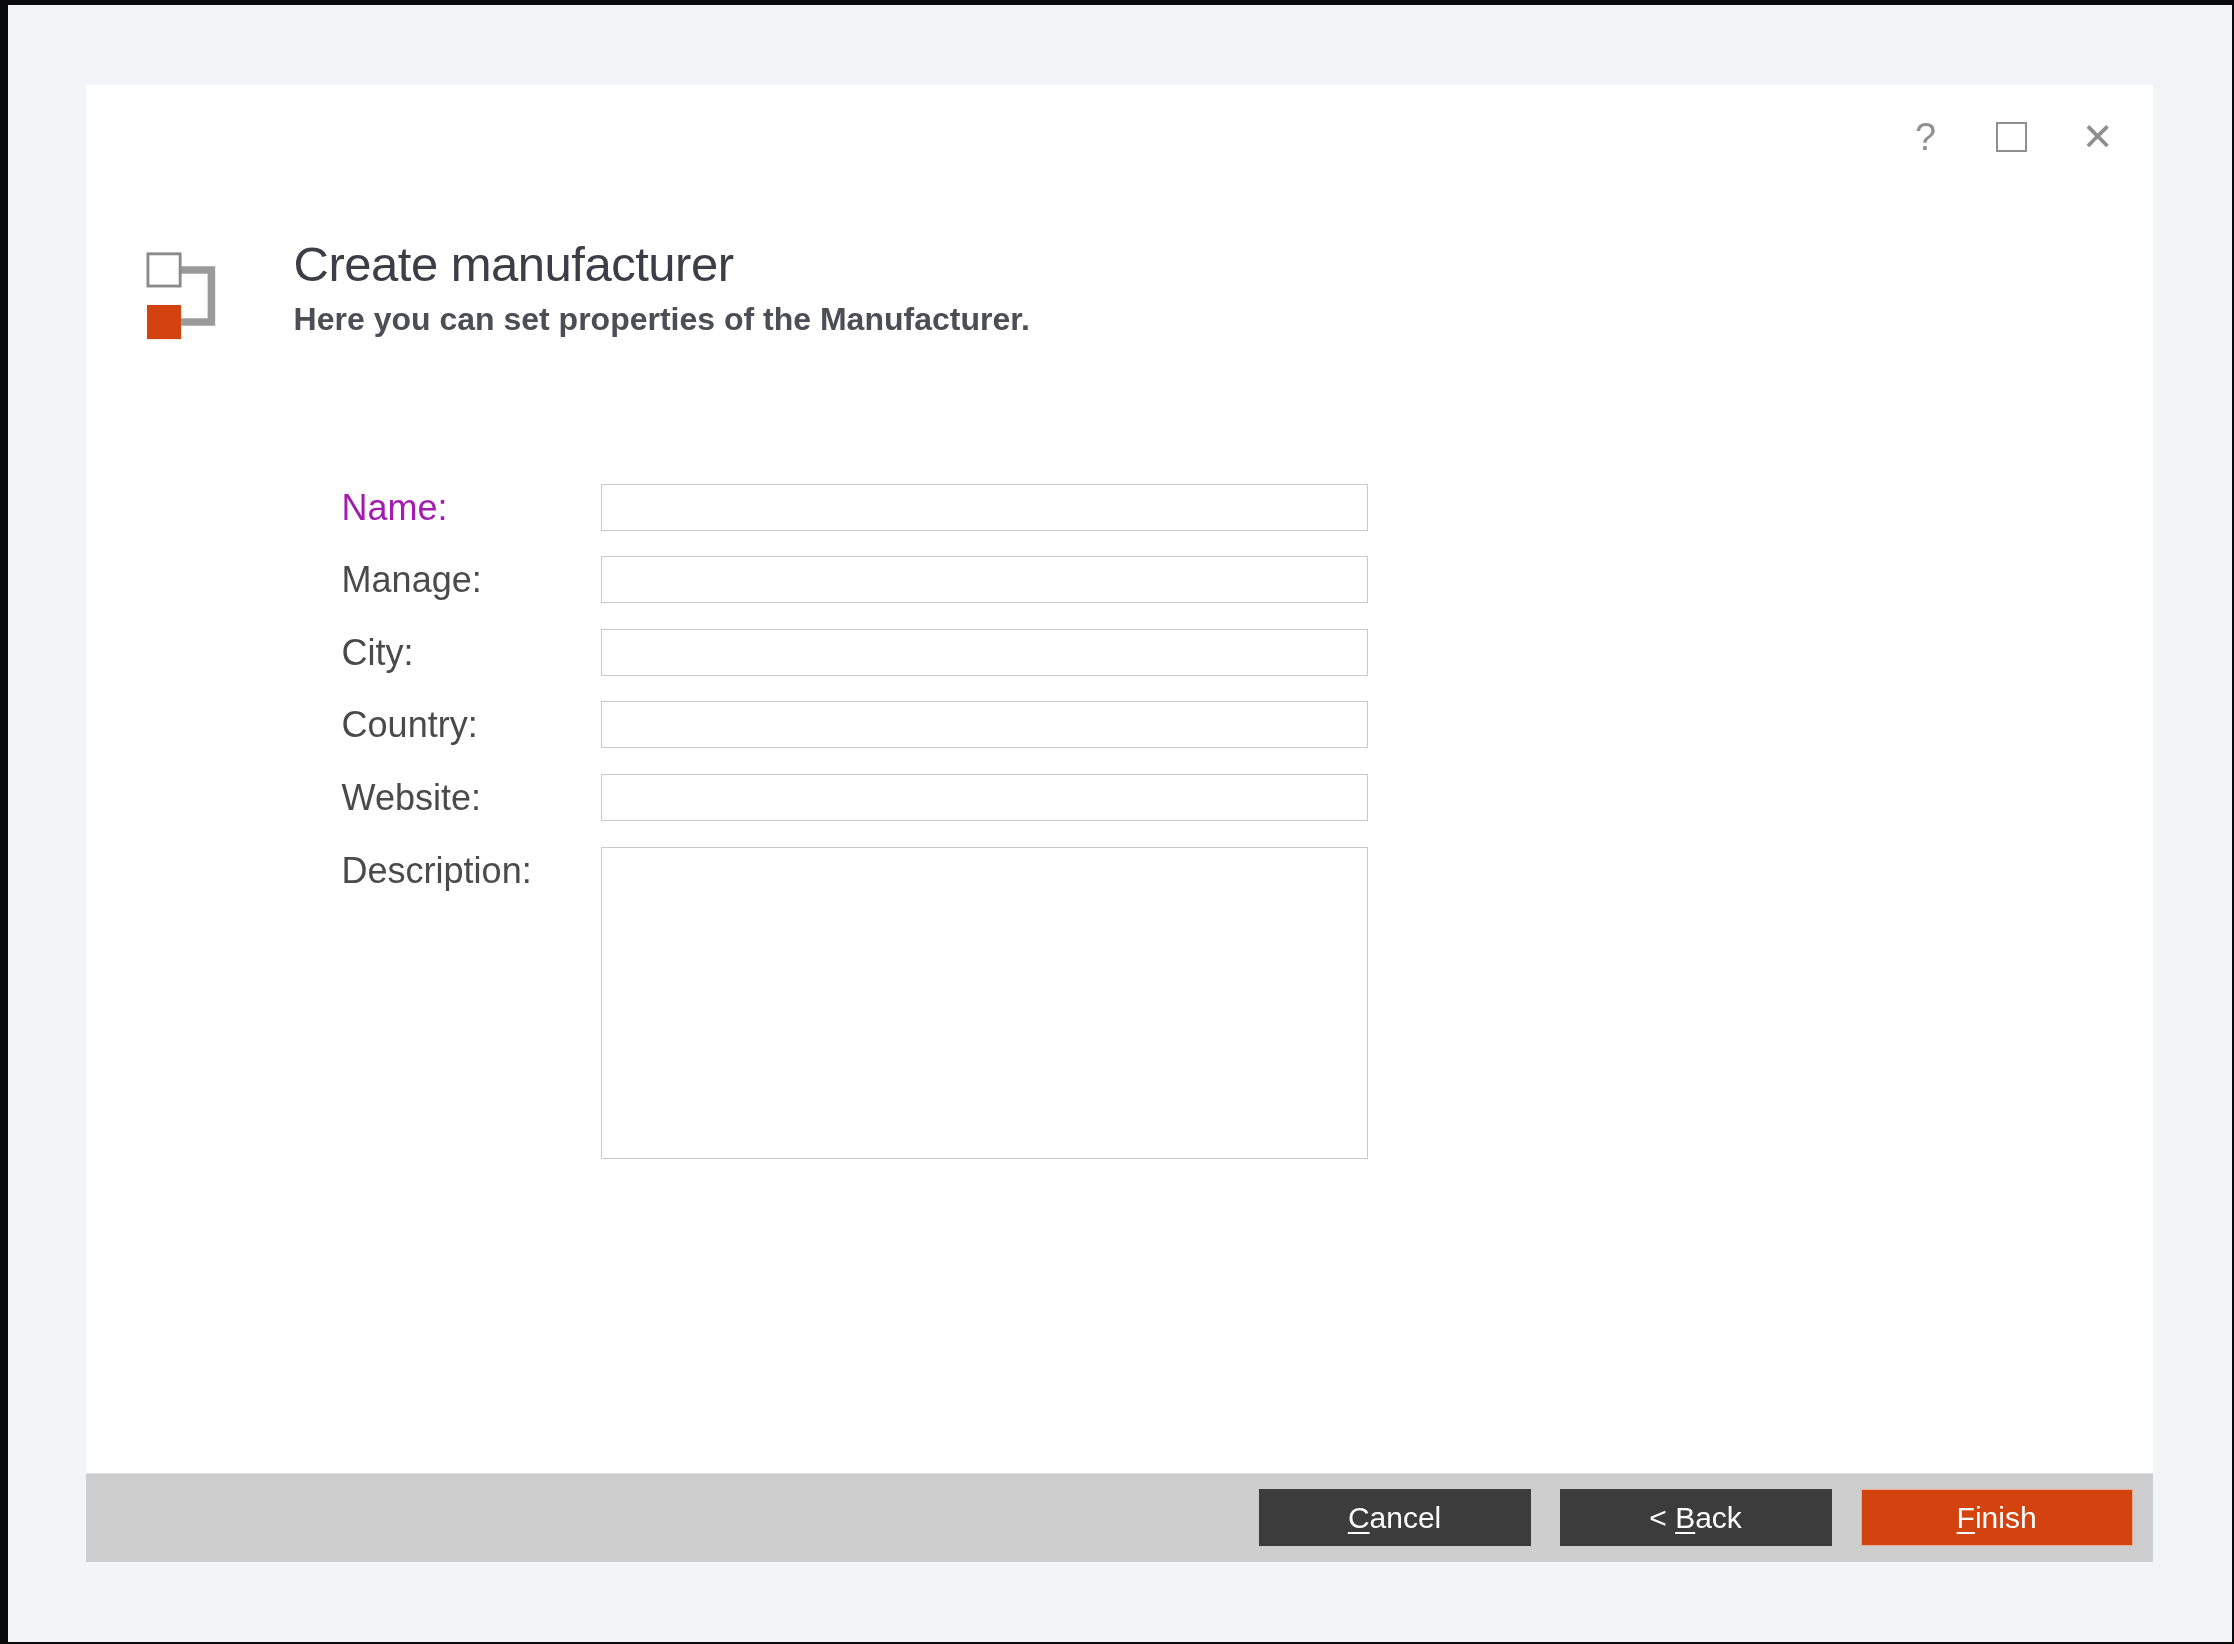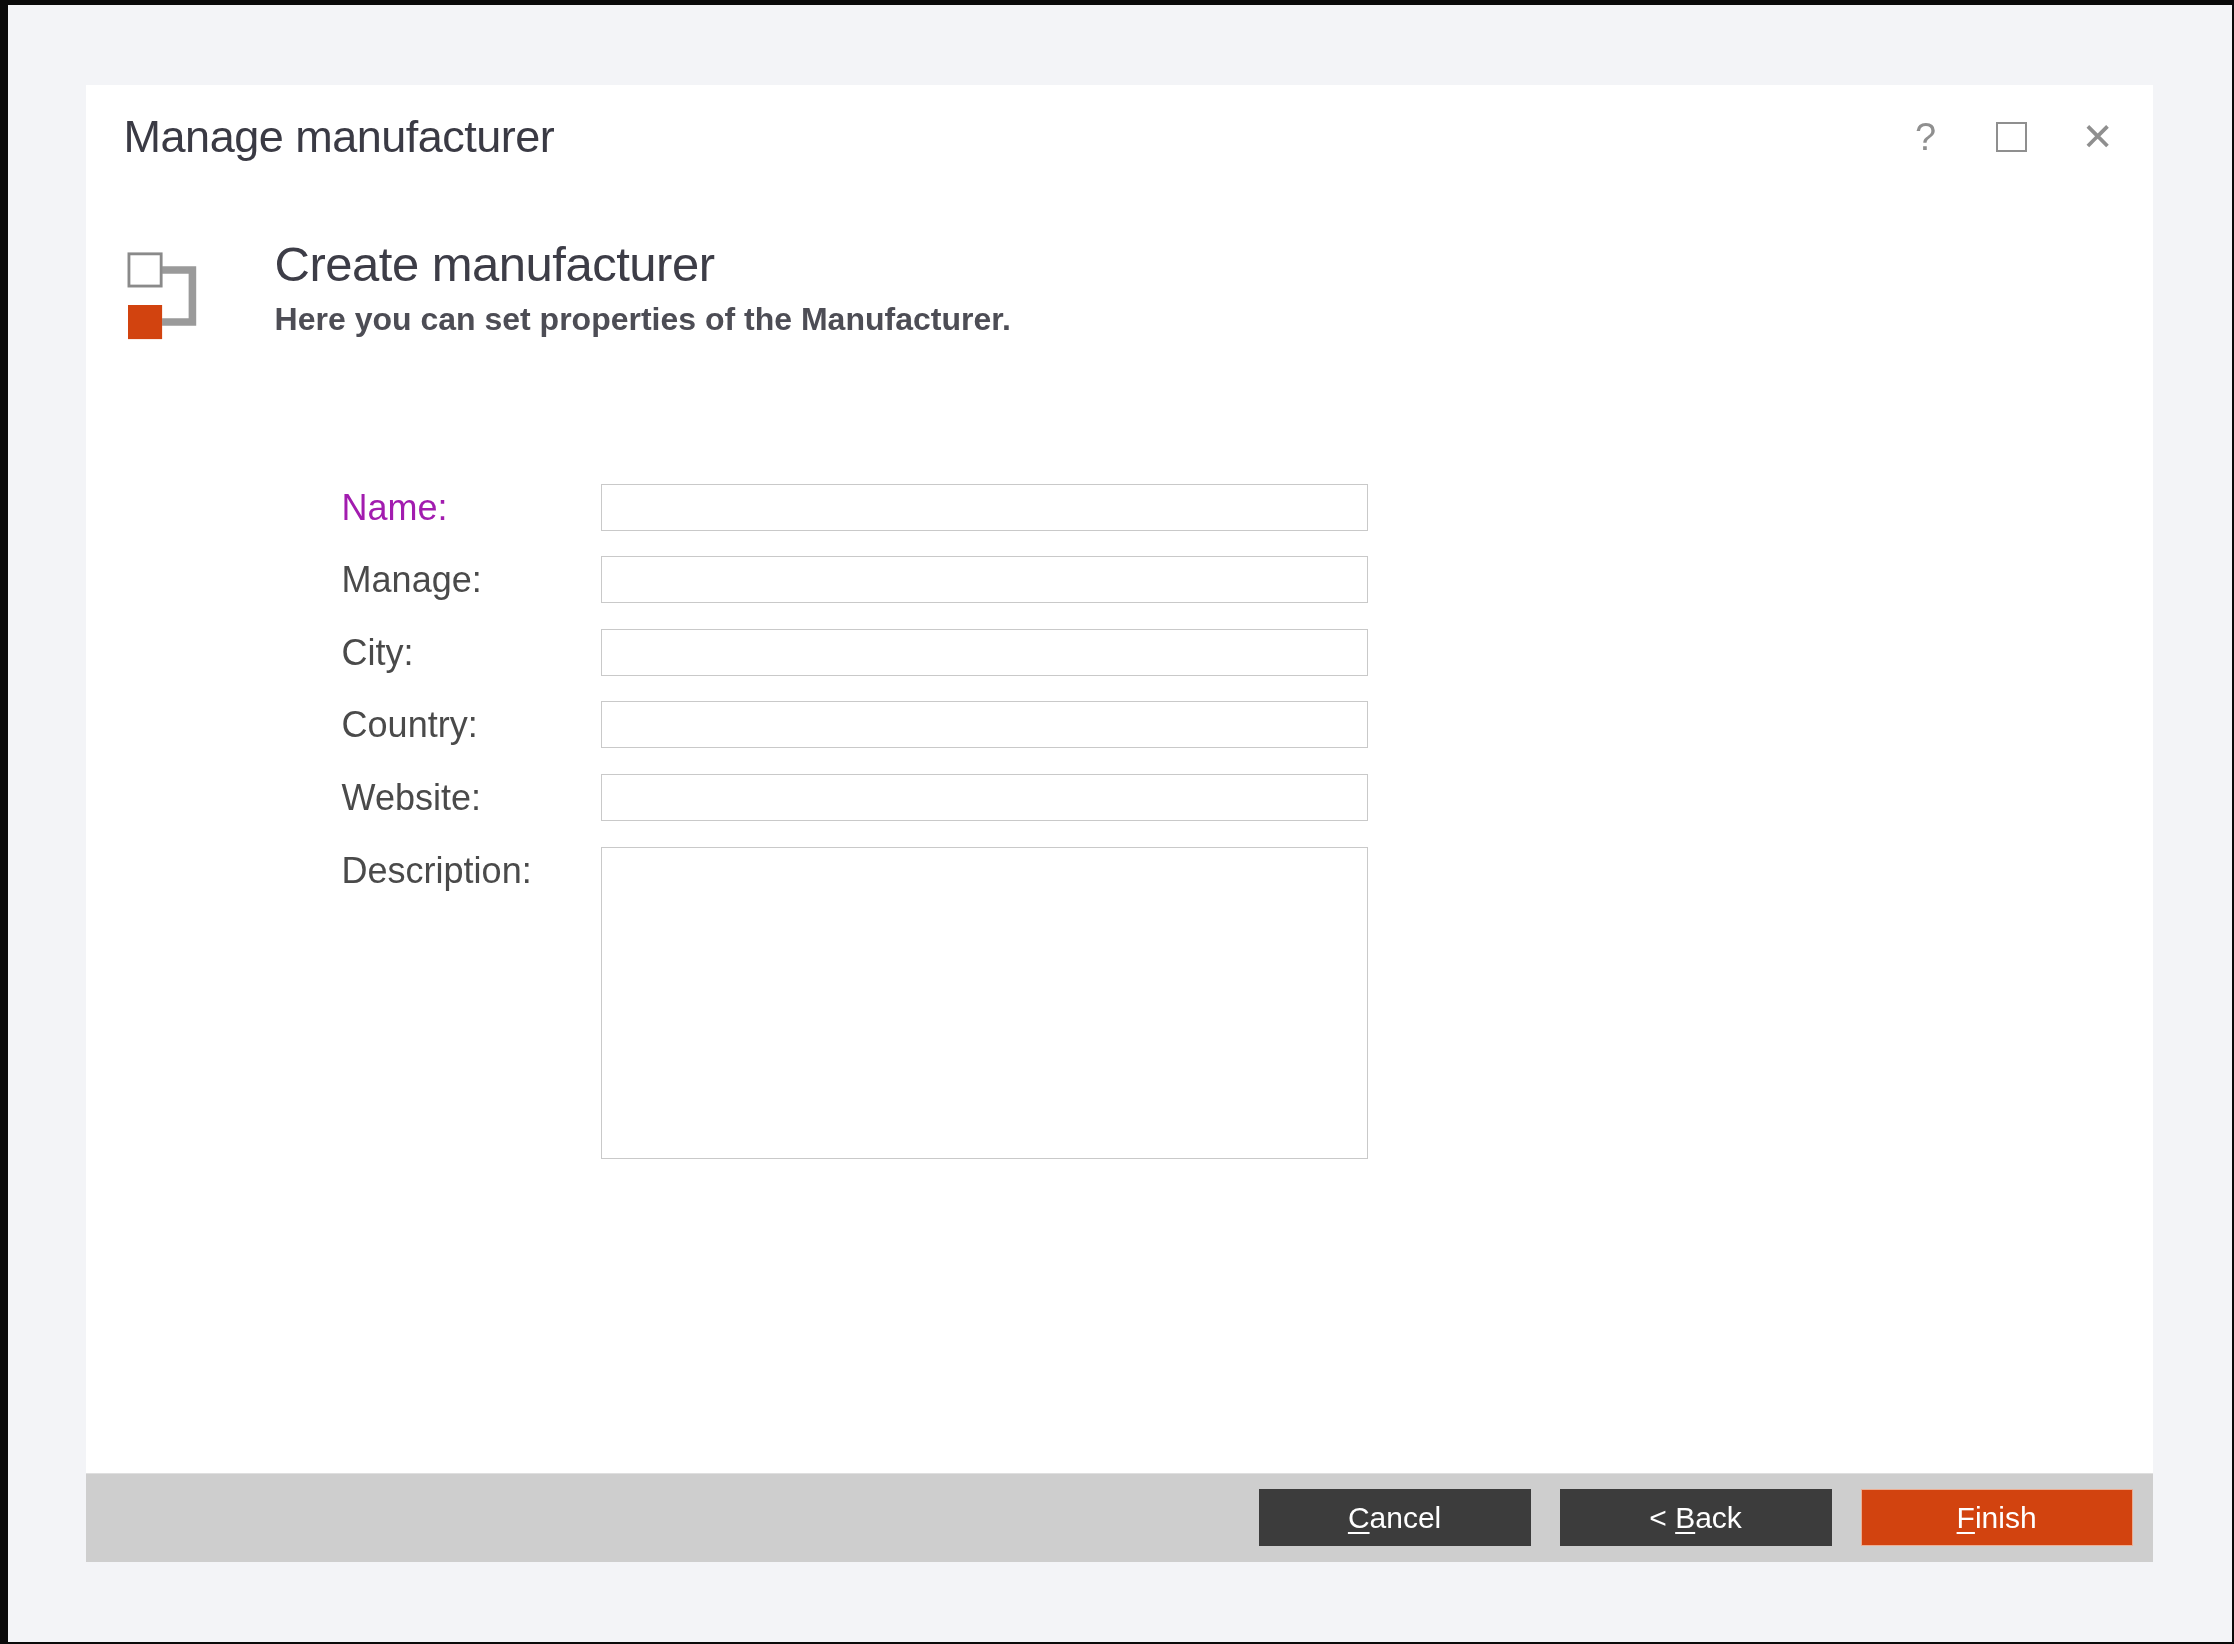--- a/index.html
+++ b/index.html
@@ -32,21 +32,21 @@
     min-width:42px;height:49px;cursor:default;
     color:#8f8f8f;font-size:38px;line-height:38px;
     background:none;border:none;padding:0;
     font-family:"Liberation Sans", sans-serif;
   }
   .maximize-box{
     width:26.5px;height:26.5px;border:2.8px solid #8f8f8f;background:#fff;
   }
   
   .wizard-header{
-    position:absolute;left:40px;top:150px;display:flex;
+    position:absolute;left:59px;top:150px;display:flex;
   }
   .wizard-icon{margin-top:16px;width:76px;height:90px;}
   .wizard-header-text{margin-left:73px;}
   .wizard-heading{
     font-size:49px;line-height:59px;color:#3d3d47;letter-spacing:-0.5px;
   }
   .wizard-subtitle{
     margin-top:5.7px;font-size:32px;line-height:40px;color:#4d4d55;font-weight:bold;
   }
   
@@ -92,21 +92,20 @@
     text-decoration-thickness:1.9px;
     text-underline-offset:3.8px;
   }
 </style>
 </head>
 <body>
 
 <div class="screen">
   <div class="dialog">
 
-    <div class="dialog-title">Manage manufacturer</div>
 
     <div class="win-controls">
       <button class="win-btn">
         <span>?</span>
       </button>
       <button class="win-btn">
         <span class="maximize-box"></span>
       </button>
       <button class="win-btn">
         <span>✕</span>

